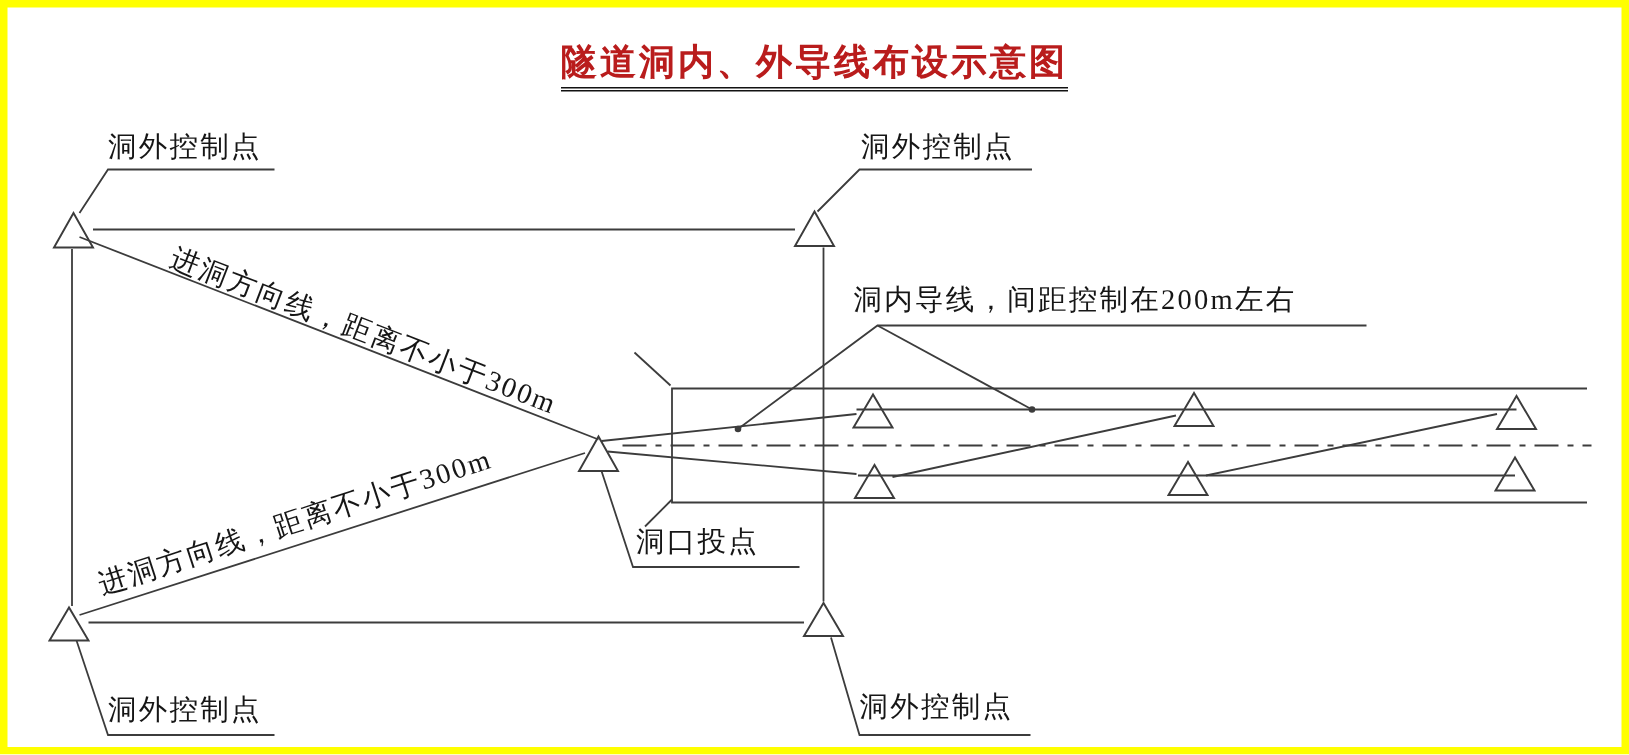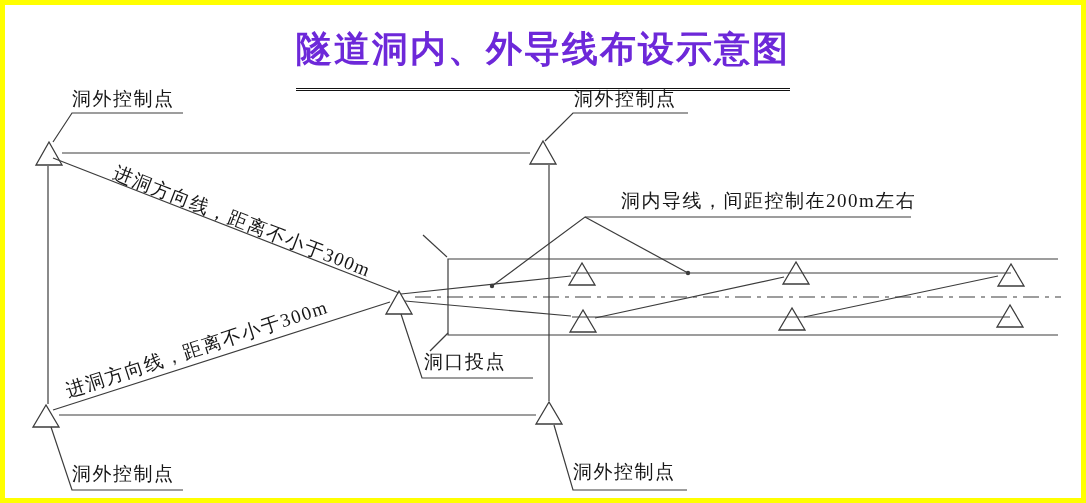--- a/index.html
+++ b/index.html
@@ -18,26 +18,26 @@
     white-space:nowrap;
     color:#161616;
     font-size:19px;
     letter-spacing:1.5px;
     line-height:1.15;
   }
   .lbl-title{
     position:absolute;
     left:50%;top:20px;
     transform:translateX(-50%);
-    font-size:36px;
+    font-size:24px;
     font-weight:bold;
     letter-spacing:2px;
-    color:#6d28d9;
+    color:#b91c1c;
     border-bottom:3px double #111;
-    padding-bottom:14px;
+    padding-bottom:1px;
     white-space:nowrap;
   }
   .rot-upper{
     left:113px;top:157px;
     transform:rotate(21.2deg);
     transform-origin:0 0;
   }
   .rot-lower{
     left:58px;top:376px;
     transform:rotate(-18deg);
@@ -105,18 +105,18 @@
 
   <div class="lbl-title">隧道洞内、外导线布设示意图</div>
 
   <div class="lbl" style="left:67px;top:83px;">洞外控制点</div>
   <div class="lbl" style="left:569px;top:83px;">洞外控制点</div>
   <div class="lbl" style="left:67px;top:458px;">洞外控制点</div>
   <div class="lbl" style="left:568px;top:456px;">洞外控制点</div>
 
   <div class="lbl" style="left:419px;top:346px;text-align:right;">洞口投点</div>
 
-  <div class="lbl" style="left:616px;top:185px;">洞内导线，间距控制在200m左右</div>
+  <div class="lbl" style="left:564px;top:185px;">洞内导线，间距控制在200m左右</div>
 
   <div class="lbl rot-upper">进洞方向线，距离不小于300m</div>
   <div class="lbl rot-lower">进洞方向线，距离不小于300m</div>
 
 </div>
 
 </body></html>

